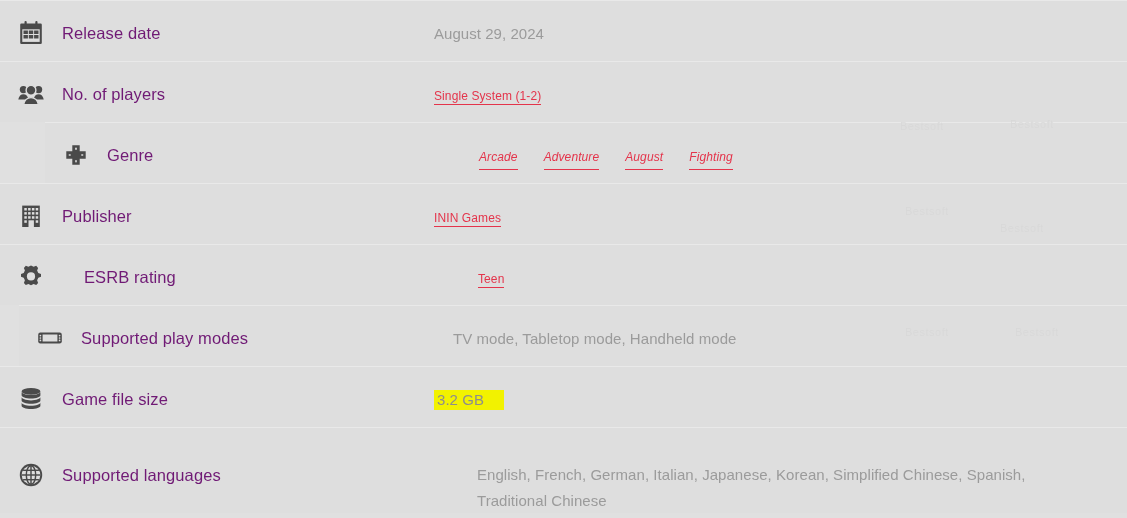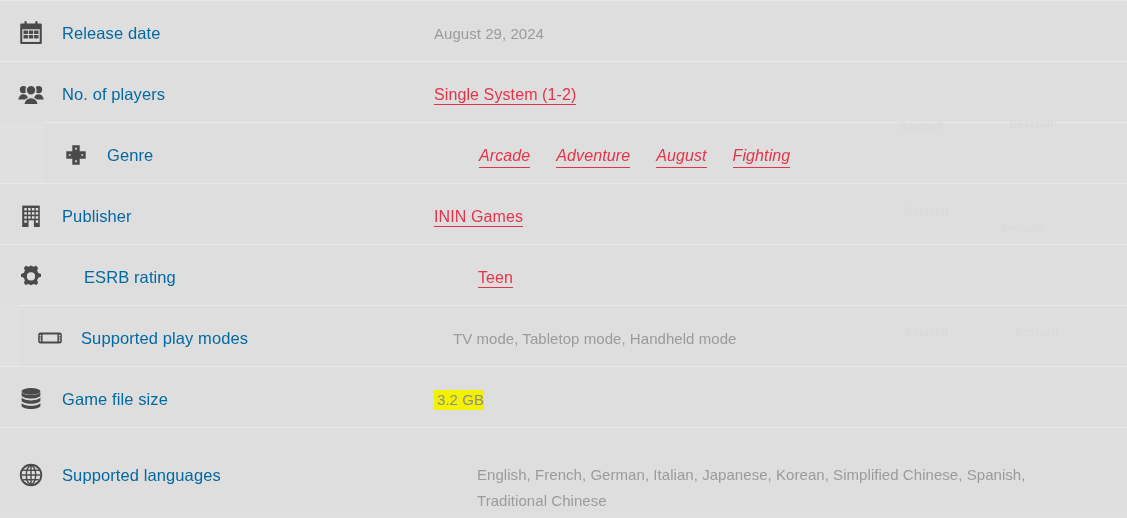--- a/index.html
+++ b/index.html
@@ -44,21 +44,21 @@
     align-items: flex-start;
     justify-content: center;
     padding-top: 19px;
   }
   .r-languages .icon-cell { padding-top: 34px; }
 
   .icon-cell svg { display: block; }
 
   .label-cell {
     flex: 0 0 372px;
-    color: #0369a1;
+    color: #701a75;
     font-size: 16.5px;
     line-height: 22px;
     padding-top: 21px;
     letter-spacing: 0.1px;
   }
   .r-languages .label-cell { padding-top: 36px; }
 
   .value-cell {
     flex: 1 1 auto;
     padding-top: 22px;
@@ -68,31 +68,31 @@
     color: #9b9b9b;
     letter-spacing: 0.05px;
   }
   .r-languages .value-cell { padding-top: 34px; line-height: 26px; margin-left: 43px; }
 
   .link {
     color: #e4344b;
     text-decoration: none;
     border-bottom: 1.6px solid #e4344b;
     padding-bottom: 1px;
-    font-size: 16px;
+    font-size: 12px;
     letter-spacing: 0.1px;
     cursor: pointer;
   }
 
   .genre-links { display: inline-flex; gap: 26px; font-style: italic; }
 
   .highlight {
     background: #f2f200;
     color: #8d8d8d;
-    padding: 1px 0 2px 3px;
+    padding: 1px 20px 2px 3px;
     text-align: center;
   }
 
   .watermark {
     position: absolute;
     color: #d8d8d8;
     font-size: 11px;
     letter-spacing: 0.5px;
     pointer-events: none;
     user-select: none;

